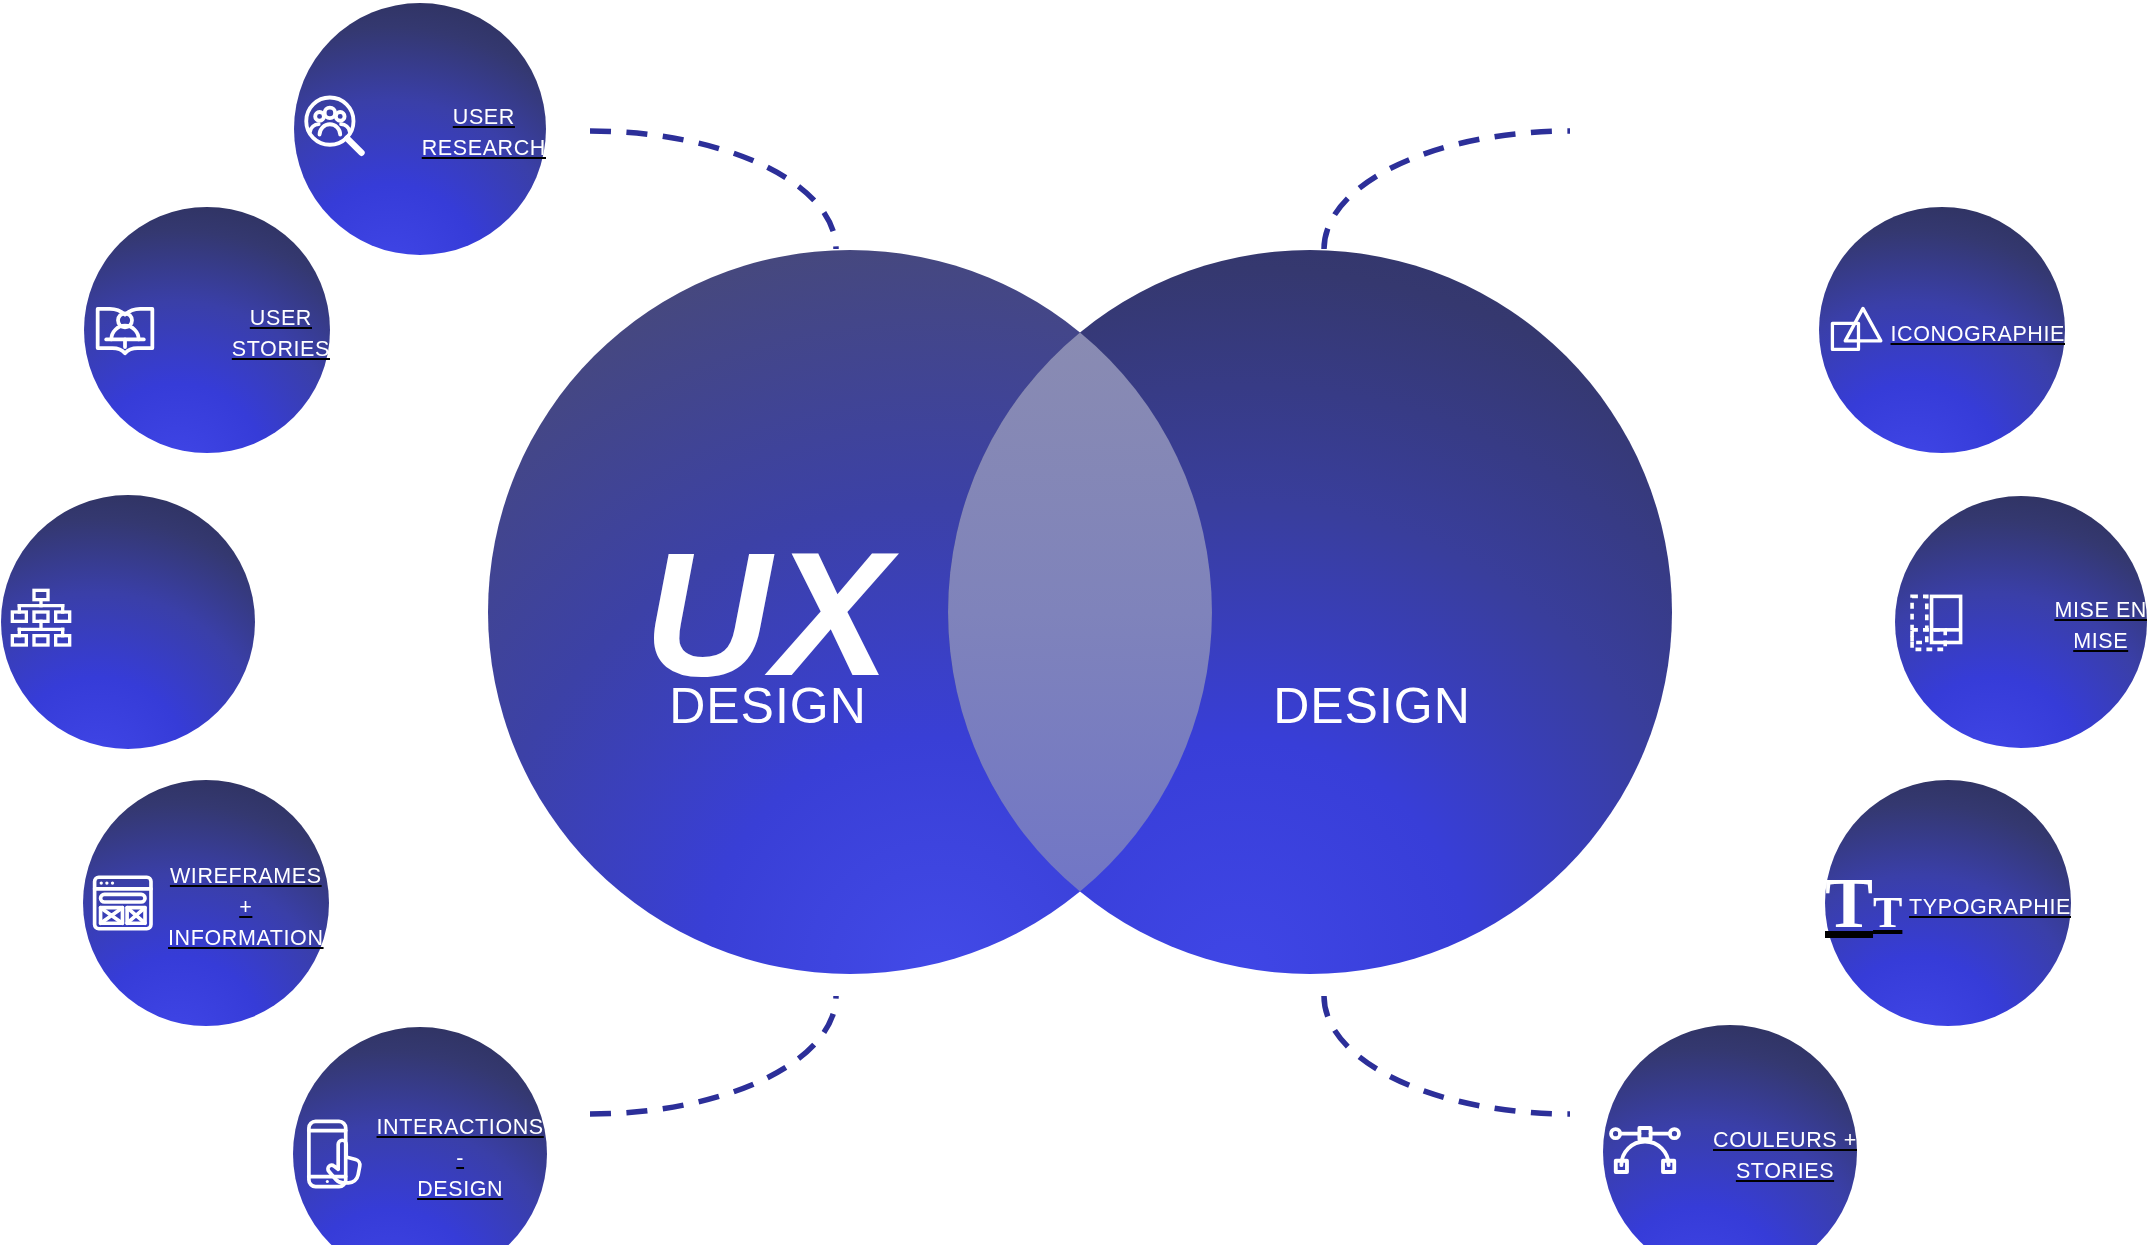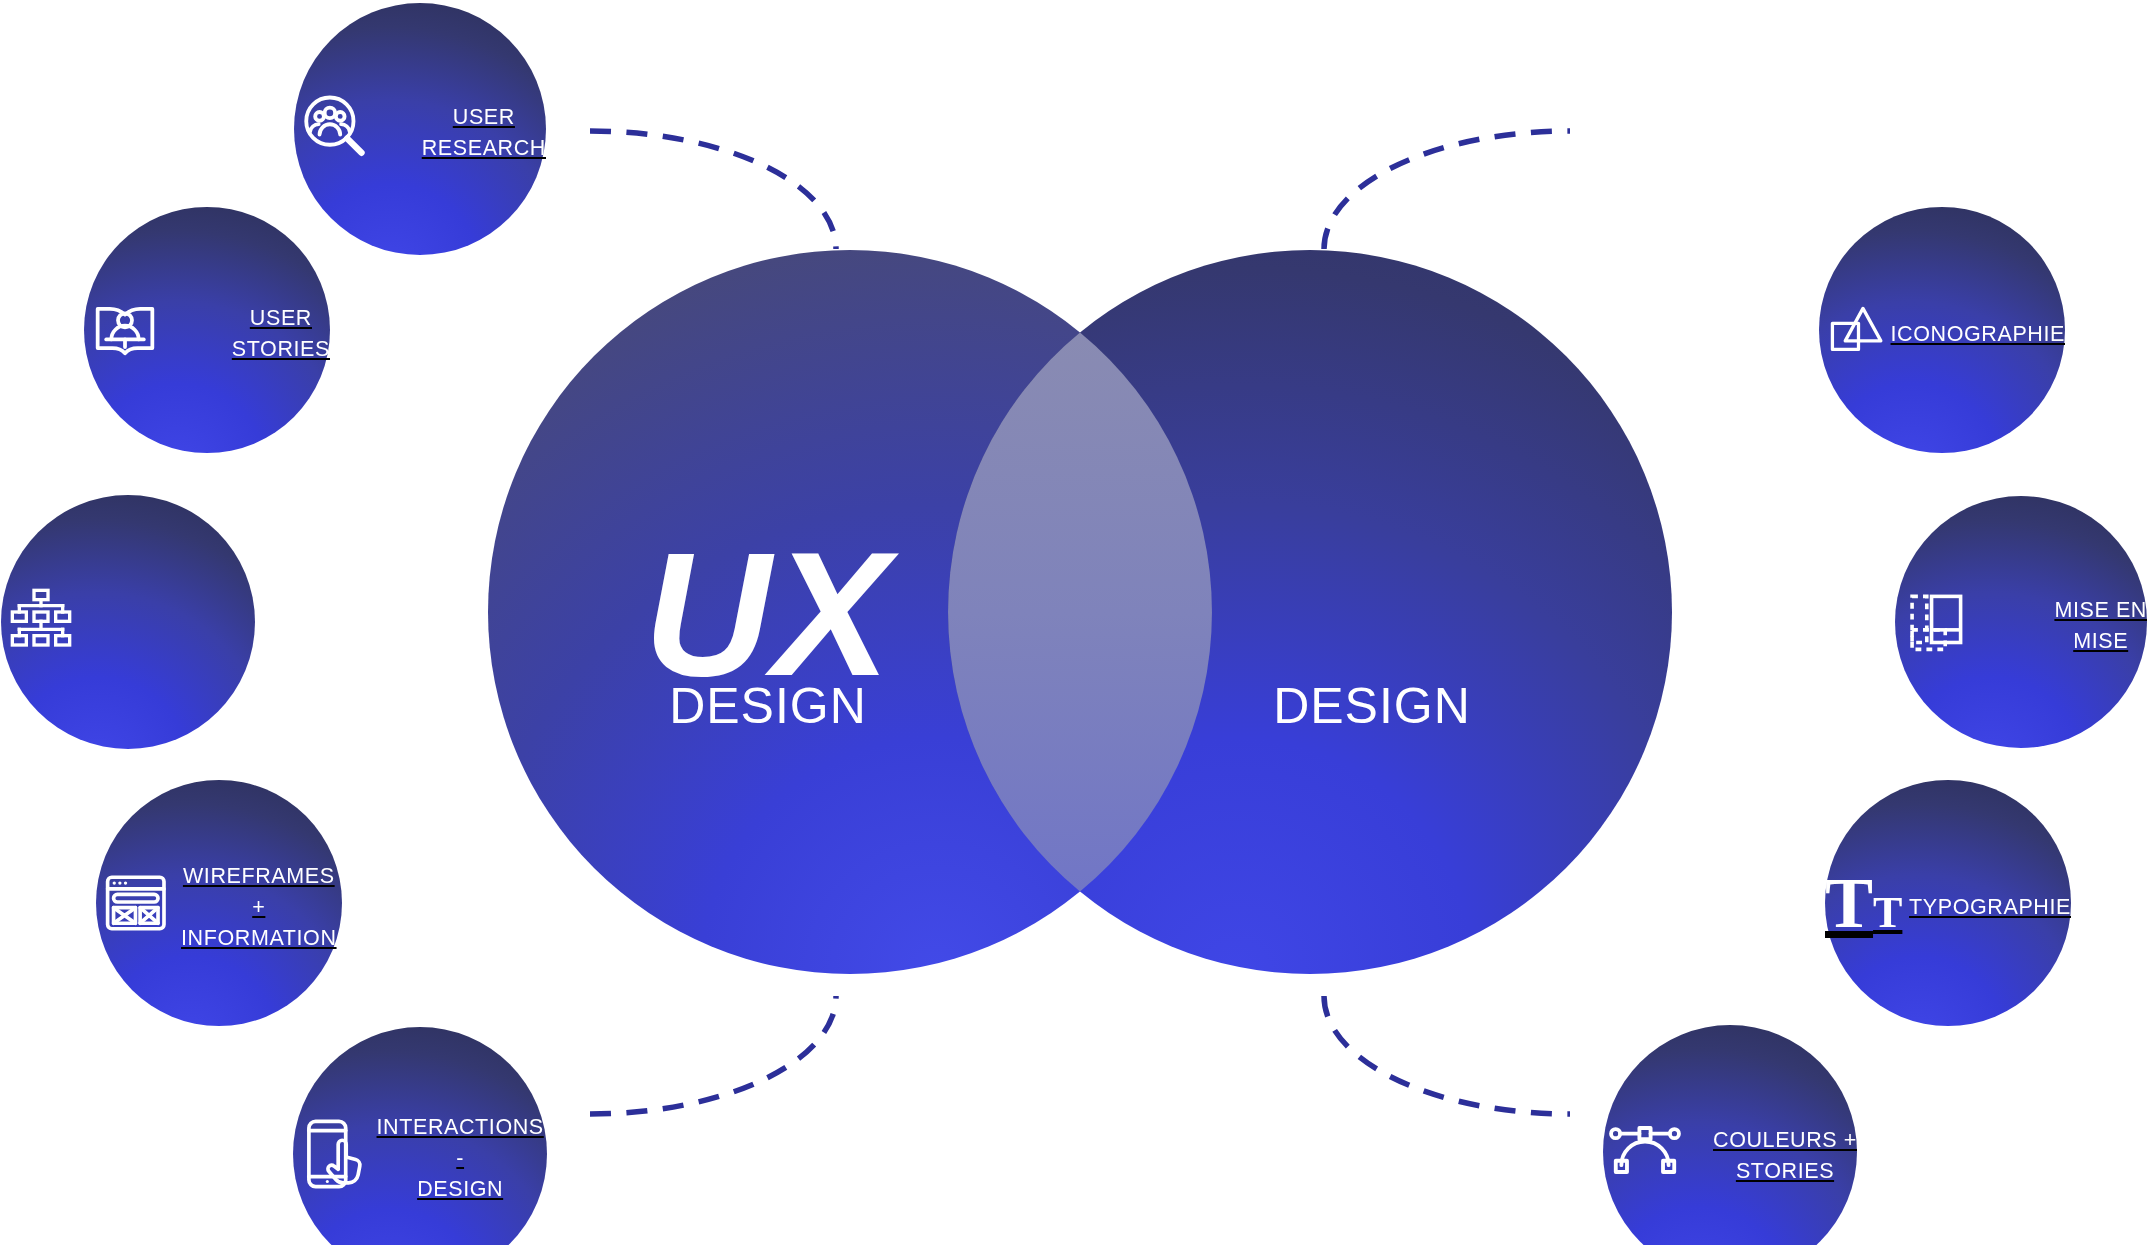--- a/index.html
+++ b/index.html
@@ -19,21 +19,21 @@
   
   .sat{position:absolute;border-radius:50%;display:flex;flex-direction:row;align-items:center;justify-content:space-between;
        background:radial-gradient(120% 120% at 38% 108%, #4046e8 0%, #363cd8 30%, #3a3fa8 58%, #343870 82%, #2d3059 100%);text-decoration:underline;}
   .sat .label{margin-top:8px;color:#fff;font-size:21.5px;letter-spacing:.6px;line-height:31px;text-align:center;}
   .sat .label .line{display:block;}
   .sat .label .line:empty{display:none;}
 
   .s-user-research{left:294px;top:3px;width:252px;height:252px;}
   .s-user-stories{left:84px;top:207px;width:246px;height:246px;}
   .s-information-architecture{left:1px;top:495px;width:254px;height:254px;}
-  .s-wireframes-prototypes{left:96px;top:780px;width:246px;height:246px;}
+  .s-wireframes-prototypes{left:83px;top:780px;width:246px;height:246px;}
   .s-interactions-design{left:293px;top:1027px;width:254px;height:254px;}
   .s-online-charte{left:1601px;top:3px;width:252px;height:252px;}
   .s-iconographie{left:1819px;top:207px;width:246px;height:246px;}
   .s-mise-en-page{left:1895px;top:496px;width:252px;height:252px;}
   .s-typographie{left:1825px;top:780px;width:246px;height:246px;}
   .s-couleurs-formes{left:1603px;top:1025px;width:254px;height:254px;}
 
   .icon-svg{display:block;}
   .tt-icon{height:84px;display:flex;align-items:baseline;justify-content:center;color:#fff;
            font-family:"Liberation Serif",serif;font-weight:700;}

